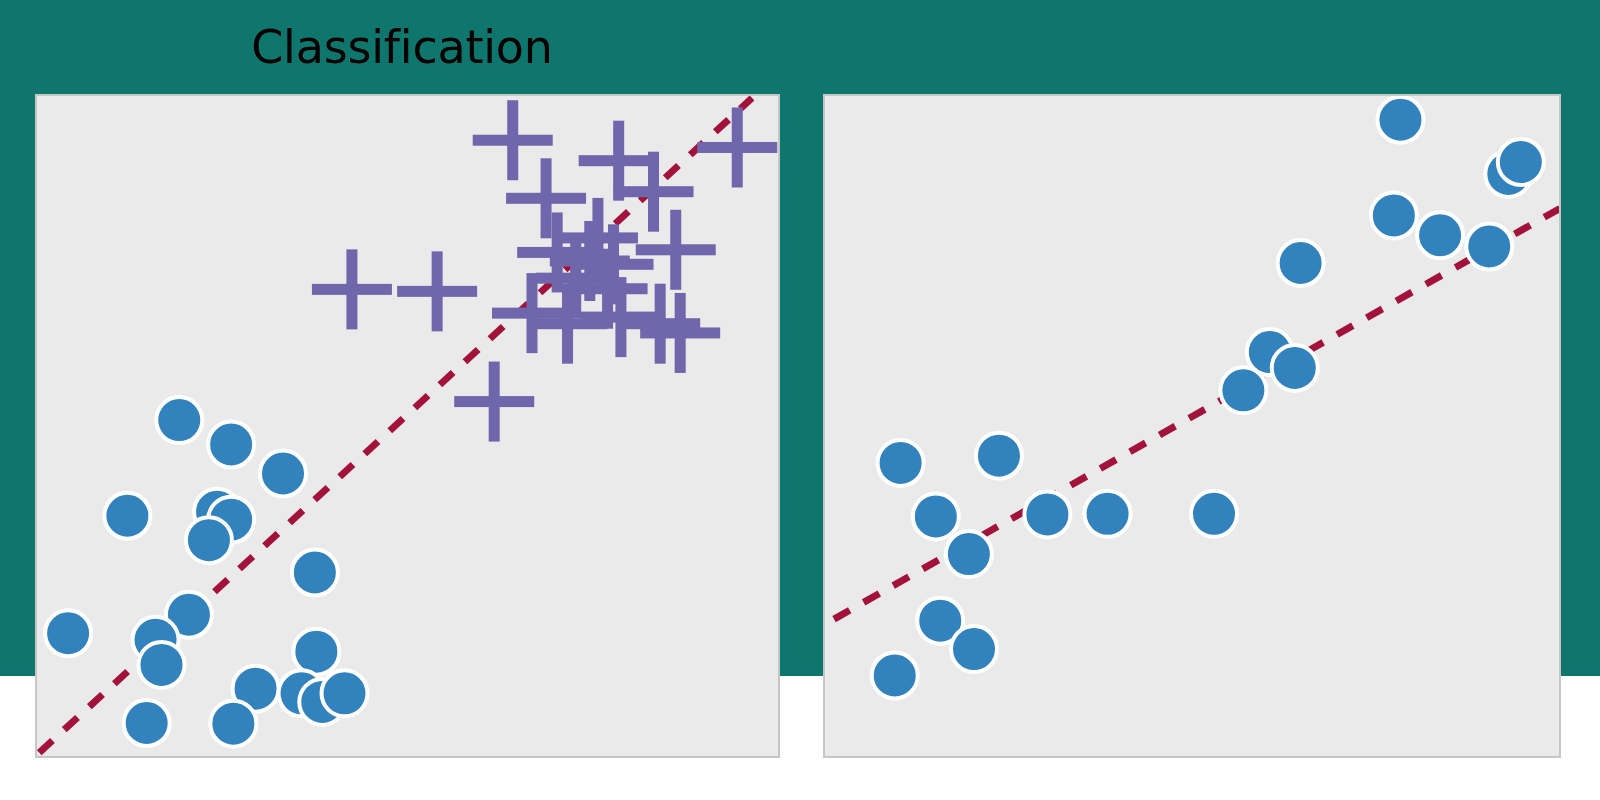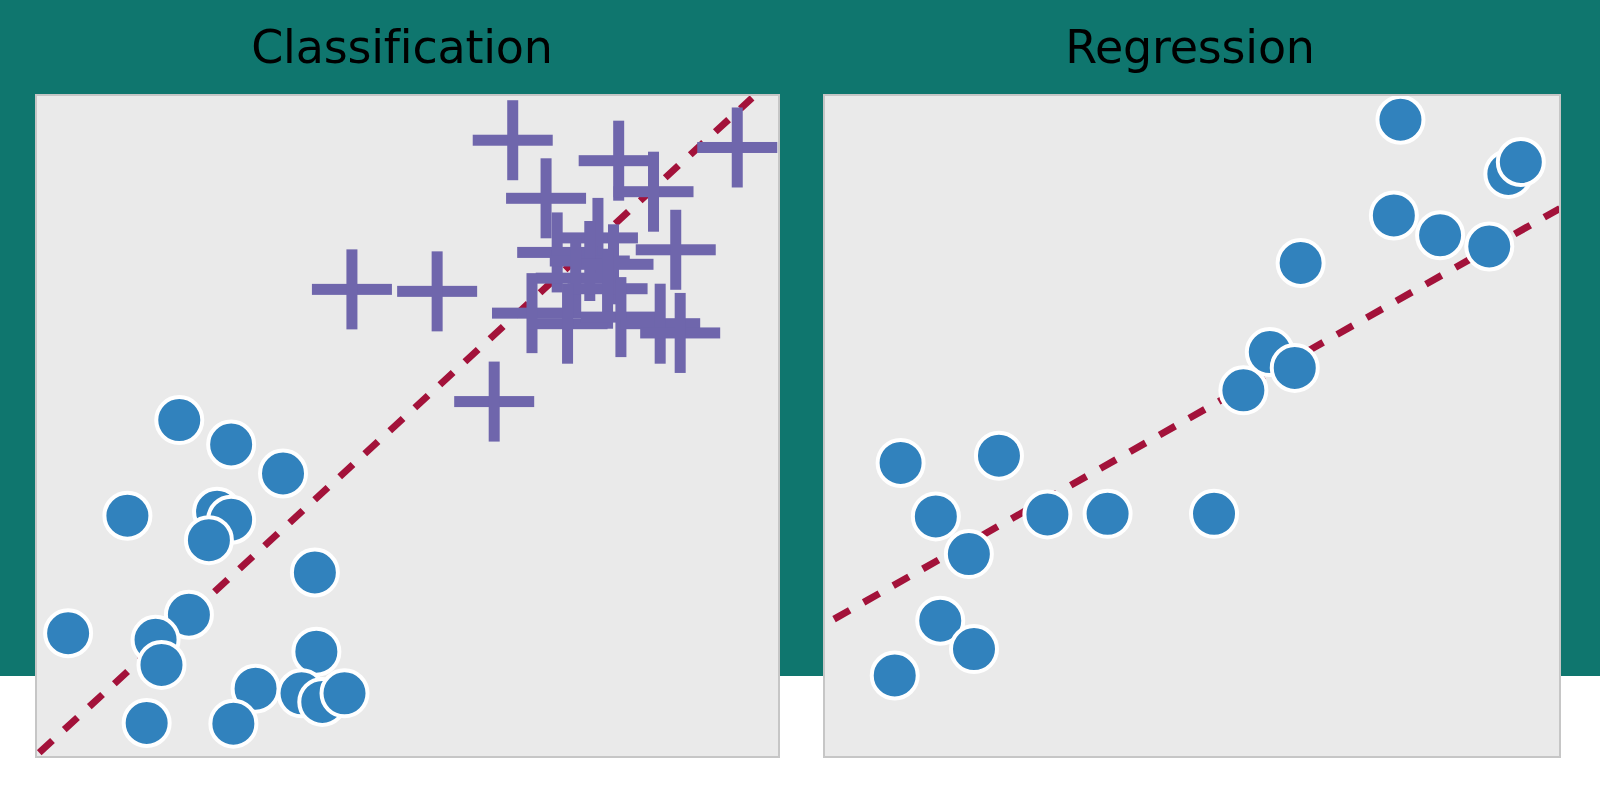--- a/index.html
+++ b/index.html
@@ -159,21 +159,20 @@
             <g>
               <rect x="417.197" y="300.08000000000004" width="80" height="11" fill="#6f66ac"></rect>
               <rect x="451.697" y="265.58000000000004" width="11" height="80" fill="#6f66ac"></rect>
             </g>
           </g>
         </svg>
     </div>
   </div>
 
   <div class="panel" id="panel-regression" style="left:785px; top:0px; width:815px; height:800px;">
-    <div class="panel-title" style="left:0px; top:16px; width:810px;">Regression</div>
     <div class="axes" id="axes-regression" style="left:38px; top:94px; width:738px; height:664px;">
       <svg id="svg-regression" width="734" height="660" viewBox="0 0 734 660">
           <line x1="-20.552" y1="539.88" x2="737.67" y2="110.88000000000001" stroke="#a3123a" stroke-width="7" stroke-dasharray="18 16" stroke-linecap="butt"></line>
           <g>
             <circle cx="75.60199999999999" cy="366.96000000000004" r="23" fill="#3182bd" stroke="#ffffff" stroke-width="4"></circle>
             <circle cx="173.958" cy="359.70000000000005" r="23" fill="#3182bd" stroke="#ffffff" stroke-width="4"></circle>
             <circle cx="110.834" cy="420.42" r="23" fill="#3182bd" stroke="#ffffff" stroke-width="4"></circle>
             <circle cx="143.864" cy="458.03999999999996" r="23" fill="#3182bd" stroke="#ffffff" stroke-width="4"></circle>
             <circle cx="222.402" cy="418.44" r="23" fill="#3182bd" stroke="#ffffff" stroke-width="4"></circle>
             <circle cx="282.59000000000003" cy="417.78000000000003" r="23" fill="#3182bd" stroke="#ffffff" stroke-width="4"></circle>

